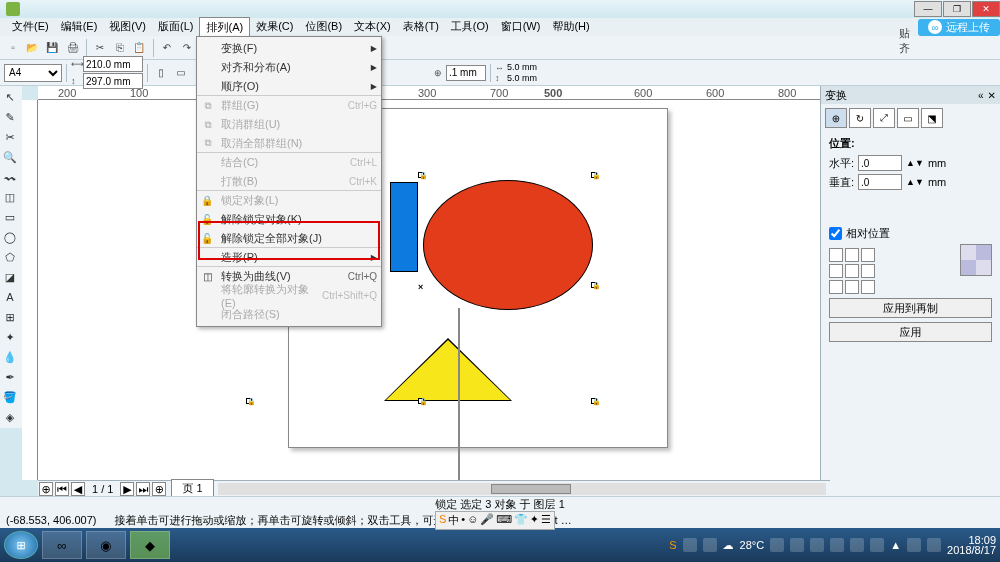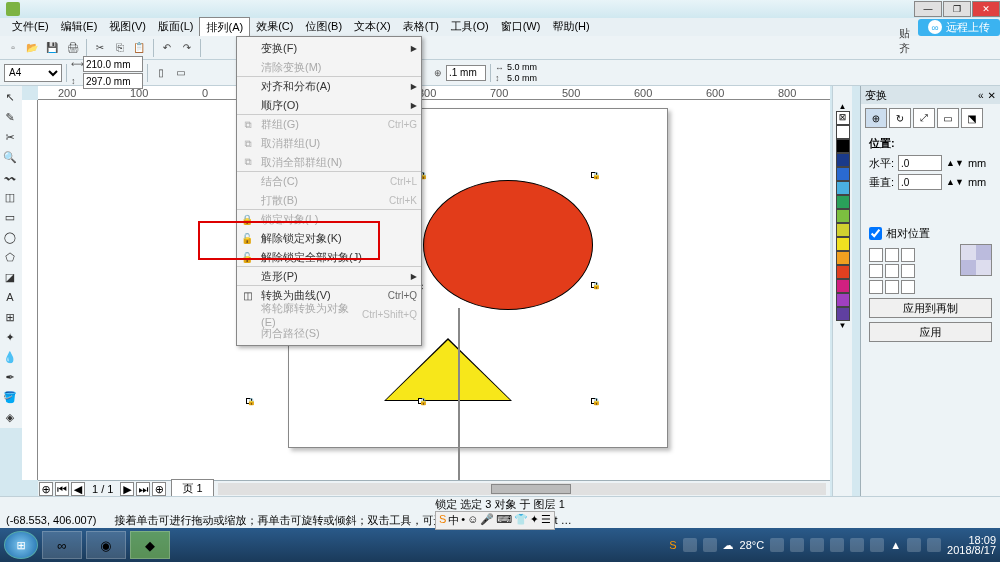--- a/index.html
+++ b/index.html
@@ -43,32 +43,32 @@
 .page { position:absolute; left:250px; top:8px; width:380px; height:340px; background:#fff; border:1px solid #888; box-shadow:3px 3px 4px rgba(0,0,0,.25);}
 .ellipse { position:absolute; left:385px; top:80px; width:170px; height:130px; background:#e23c1a; border:1px solid #000; border-radius:50%;}
 .triangle { position:absolute; left:348px; top:240px; width:0; height:0; border-left:62px solid transparent; border-right:62px solid transparent; border-bottom:60px solid #f7e71a;}
 .triangle-border { position:absolute; left:346px; top:238px; width:0; height:0; border-left:64px solid transparent; border-right:64px solid transparent; border-bottom:63px solid #000; z-index:0;}
 .vline { position:absolute; left:420px; top:208px; width:2px; height:180px; background:#888;}
 .stub-rect { position:absolute; left:352px; top:82px; width:28px; height:90px; background:#0d7adf; border:1px solid #000;}
 .sel-handle { position:absolute; width:6px; height:6px; border:1px solid #000; background:#fff; font-size:7px; text-align:center; line-height:5px;}
 .sel-x { position:absolute; font-size:9px; color:#000; font-weight:bold;}
 
 
-.dropdown { position:absolute; left:196px; top:36px; width:186px; background:#f4f4f4; border:1px solid #888; box-shadow:2px 2px 4px rgba(0,0,0,.3); z-index:100; padding:2px 0;margin-left:40px;}
+.dropdown { position:absolute; left:196px; top:36px; width:186px; background:#f4f4f4; border:1px solid #888; box-shadow:2px 2px 4px rgba(0,0,0,.3); z-index:100; padding:2px 0;}
 .dd-row { height:19px; display:flex; align-items:center; padding:0 4px 0 24px; position:relative; color:#333;}
 .dd-row.disabled { color:#aaa;}
 .dd-row.sep-after { border-bottom:1px solid #ccc;}
 .dd-icon { position:absolute; left:4px; width:14px; font-size:10px; text-align:center;}
 .dd-short { margin-left:auto; font-size:10px; color:#666;}
 .dd-row.disabled .dd-short { color:#bbb;}
 .dd-arrow { position:absolute; right:4px; font-size:8px;}
 .dd-highlight-box { position:absolute; left:198px; top:221px; width:182px; height:39px; border:2px solid #d00; pointer-events:none; z-index:101;}
 
 
-.docker { position:absolute; right:0; top:86px; width:140px; bottom:52px; background:#edf3f6; border-left:1px solid #a0b0b8;}
+.docker { position:absolute; right:0; top:86px; width:180px; bottom:52px; background:#edf3f6; border-left:1px solid #a0b0b8;}
 .docker-hdr { height:18px; background:#d8e4ea; display:flex; align-items:center; padding:0 4px; font-size:11px;}
 .docker-hdr .x { margin-left:auto; font-size:10px;}
 .docker-tabs { display:flex; gap:2px; padding:4px;}
 .dk-tab { width:22px; height:20px; border:1px solid #888; background:#fff; display:flex; align-items:center; justify-content:center; font-size:10px;}
 .dk-tab.active { background:#cde;}
 .dk-section { padding:4px 8px; font-size:11px;}
 .dk-field { display:flex; align-items:center; gap:4px; margin:3px 0;}
 .dk-in { width:44px; height:16px; border:1px solid #888; background:#fff; font-size:10px; padding:0 2px;}
 .anchor-grid { display:grid; grid-template-columns:repeat(3,14px); gap:2px; margin-top:4px;}
 .ag-cell { width:14px; height:14px; border:1px solid #888; background:#fff;}
@@ -190,23 +190,20 @@
         <span class="dim-icon">↕</span>
         <span style="font-size:9px">5.0 mm</span>
       </div>
   </div>
 </div>
 
 <div class="dropdown" id="dd">
     <div class="dd-row">
       <span>变换(F)</span>
       <span class="dd-arrow">▶</span>
-    </div>
-    <div class="dd-row disabled sep-after">
-      <span>清除变换(M)</span>
     </div>
     <div class="dd-row">
       <span>对齐和分布(A)</span>
       <span class="dd-arrow">▶</span>
     </div>
     <div class="dd-row sep-after">
       <span>顺序(O)</span>
       <span class="dd-arrow">▶</span>
     </div>
     <div class="dd-row disabled">
@@ -282,21 +279,21 @@
 </div>
 
 <div class="ruler-h" id="rulerh">
     <span style="left: 20px;">200</span>
     <span style="left: 92px;">100</span>
     <span style="left: 164px;">0</span>
     <span style="left: 236px;">100</span>
     <span style="left: 308px;">200</span>
     <span style="left: 380px;">300</span>
     <span style="left: 452px;">700</span>
-    <span style="left: 524px;">500</span>
+    <span style="left: 506px; font-weight: bold;">500</span>
     <span style="left: 596px;">600</span>
     <span style="left: 668px;">600</span>
     <span style="left: 740px; text-align: center;">800</span>
   </div>
 <div class="ruler-v"></div>
 
 <div class="canvas-area">
   <div class="page"></div>
   <div class="stub-rect"></div>
   <div class="triangle-border"></div>

